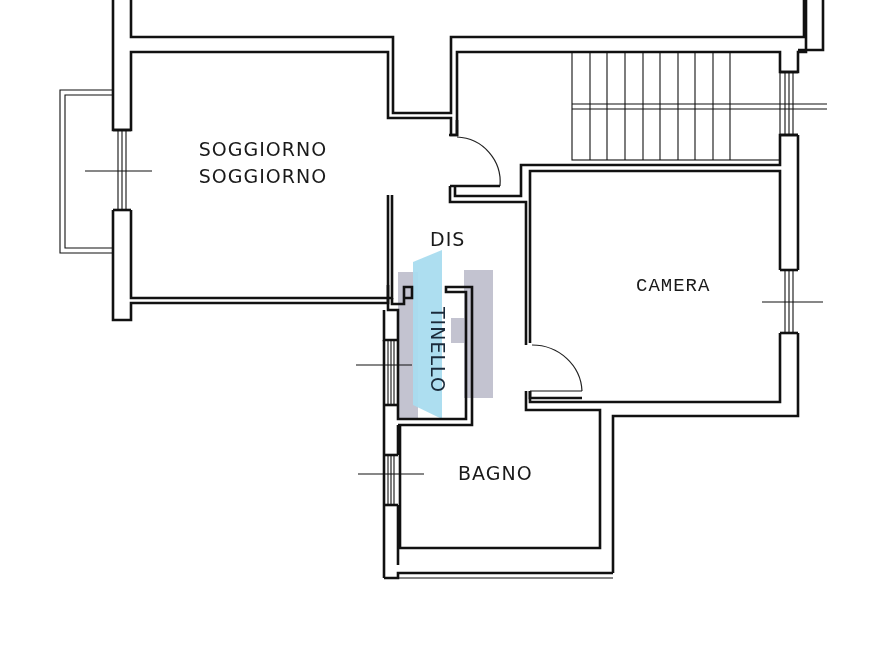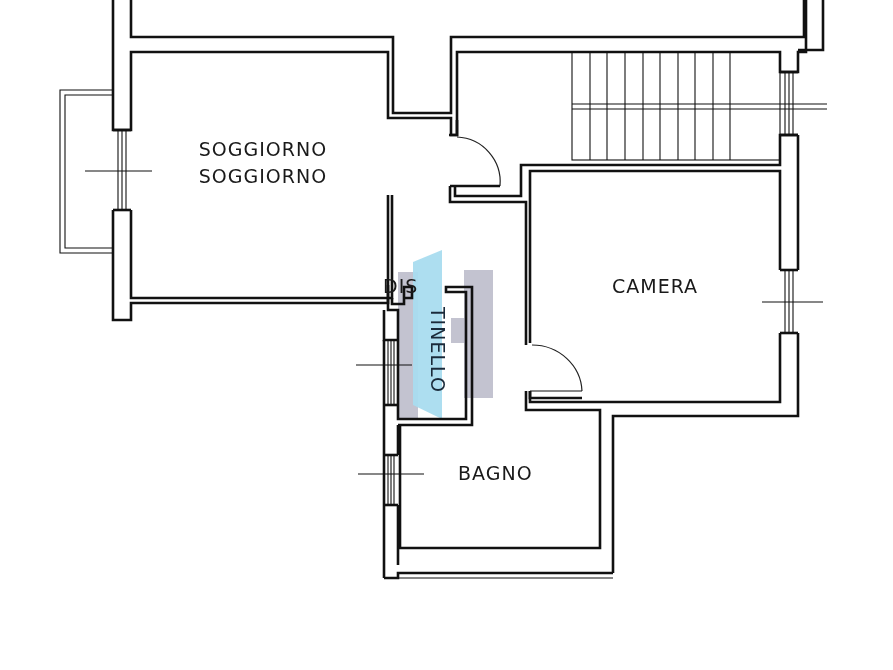--- a/index.html
+++ b/index.html
@@ -146,19 +146,19 @@
     <line class="thin" x1="394" y1="455" x2="394" y2="505"></line>
     <line class="thin" x1="358" y1="474" x2="424" y2="474"></line>
   </g>
 </svg>
 
 <div class="room-label" style="left:183px; top:136px; width:160px;">
   <div>SOGGIORNO</div>
   <div>SOGGIORNO</div>
 </div>
 
-<div class="room-label" style="left:383px; top:226px;margin-top:47px;">DIS</div>
+<div class="room-label" style="left:430px; top:226px;">DIS</div>
 
 <div class="room-label vertical" style="left:451px; top:307px; color:#1a2a3a;">TINELLO</div>
 
-<div class="room-label" style="left:612px; top:273px;">CAMERA</div>
+<div class="room-label" style="left:636px; top:273px;font-family:Liberation Mono, monospace;">CAMERA</div>
 
 <div class="room-label" style="left:458px; top:460px;text-align:right;">BAGNO</div>
 
 </body></html>

